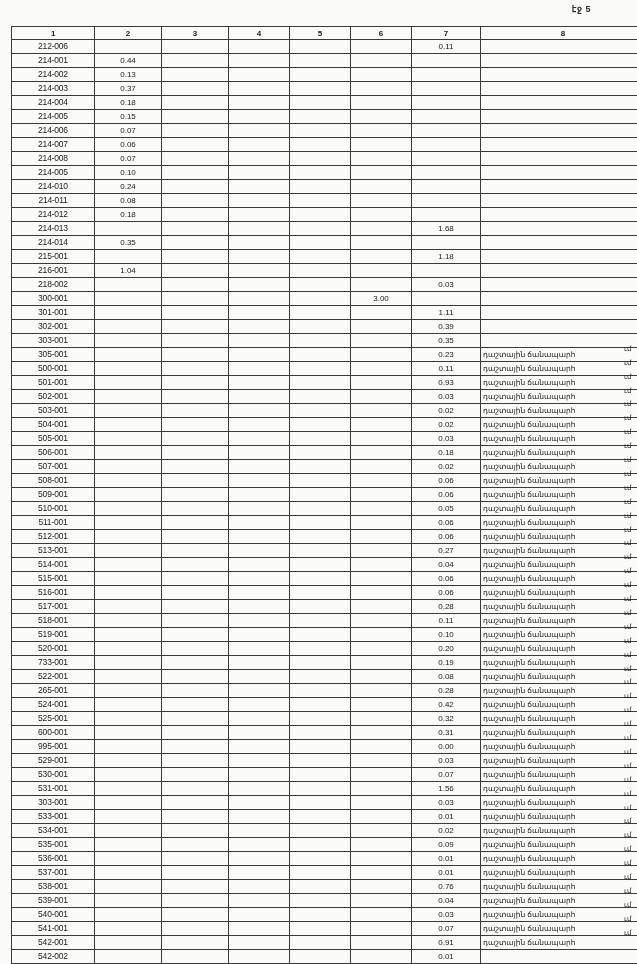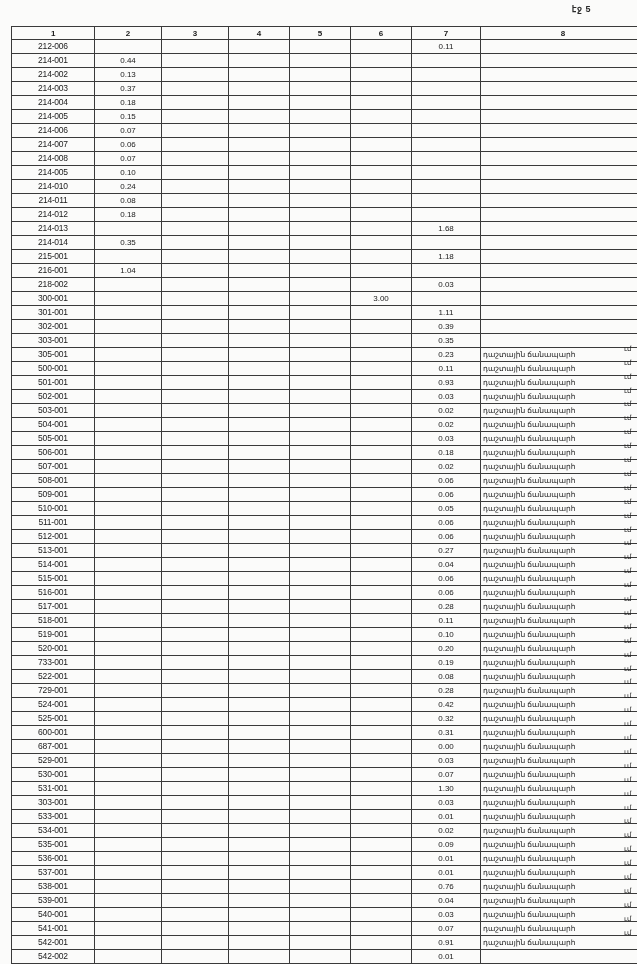--- a/index.html
+++ b/index.html
@@ -546,21 +546,21 @@
             <td class="c1">522-001</td>
             <td class="c2 num"></td>
             <td class="c3"></td>
             <td class="c4"></td>
             <td class="c5"></td>
             <td class="c6"></td>
             <td class="c7 num">0.08</td>
             <td class="c8">դաշտային ճանապարհ</td>
           </tr>
           <tr>
-            <td class="c1">729-001</td>
+            <td class="c1">265-001</td>
             <td class="c2 num"></td>
             <td class="c3"></td>
             <td class="c4"></td>
             <td class="c5"></td>
             <td class="c6"></td>
             <td class="c7 num">0.28</td>
             <td class="c8">դաշտային ճանապարհ</td>
           </tr>
           <tr>
             <td class="c1">524-001</td>
@@ -586,21 +586,21 @@
             <td class="c1">600-001</td>
             <td class="c2 num"></td>
             <td class="c3"></td>
             <td class="c4"></td>
             <td class="c5"></td>
             <td class="c6"></td>
             <td class="c7 num">0.31</td>
             <td class="c8">դաշտային ճանապարհ</td>
           </tr>
           <tr>
-            <td class="c1">687-001</td>
+            <td class="c1">995-001</td>
             <td class="c2 num"></td>
             <td class="c3"></td>
             <td class="c4"></td>
             <td class="c5"></td>
             <td class="c6"></td>
             <td class="c7 num">0.00</td>
             <td class="c8">դաշտային ճանապարհ</td>
           </tr>
           <tr>
             <td class="c1">529-001</td>
@@ -622,21 +622,21 @@
             <td class="c7 num">0.07</td>
             <td class="c8">դաշտային ճանապարհ</td>
           </tr>
           <tr>
             <td class="c1">531-001</td>
             <td class="c2 num"></td>
             <td class="c3"></td>
             <td class="c4"></td>
             <td class="c5"></td>
             <td class="c6"></td>
-            <td class="c7 num">1.30</td>
+            <td class="c7 num">1.56</td>
             <td class="c8">դաշտային ճանապարհ</td>
           </tr>
           <tr>
             <td class="c1">303-001</td>
             <td class="c2 num"></td>
             <td class="c3"></td>
             <td class="c4"></td>
             <td class="c5"></td>
             <td class="c6"></td>
             <td class="c7 num">0.03</td>

